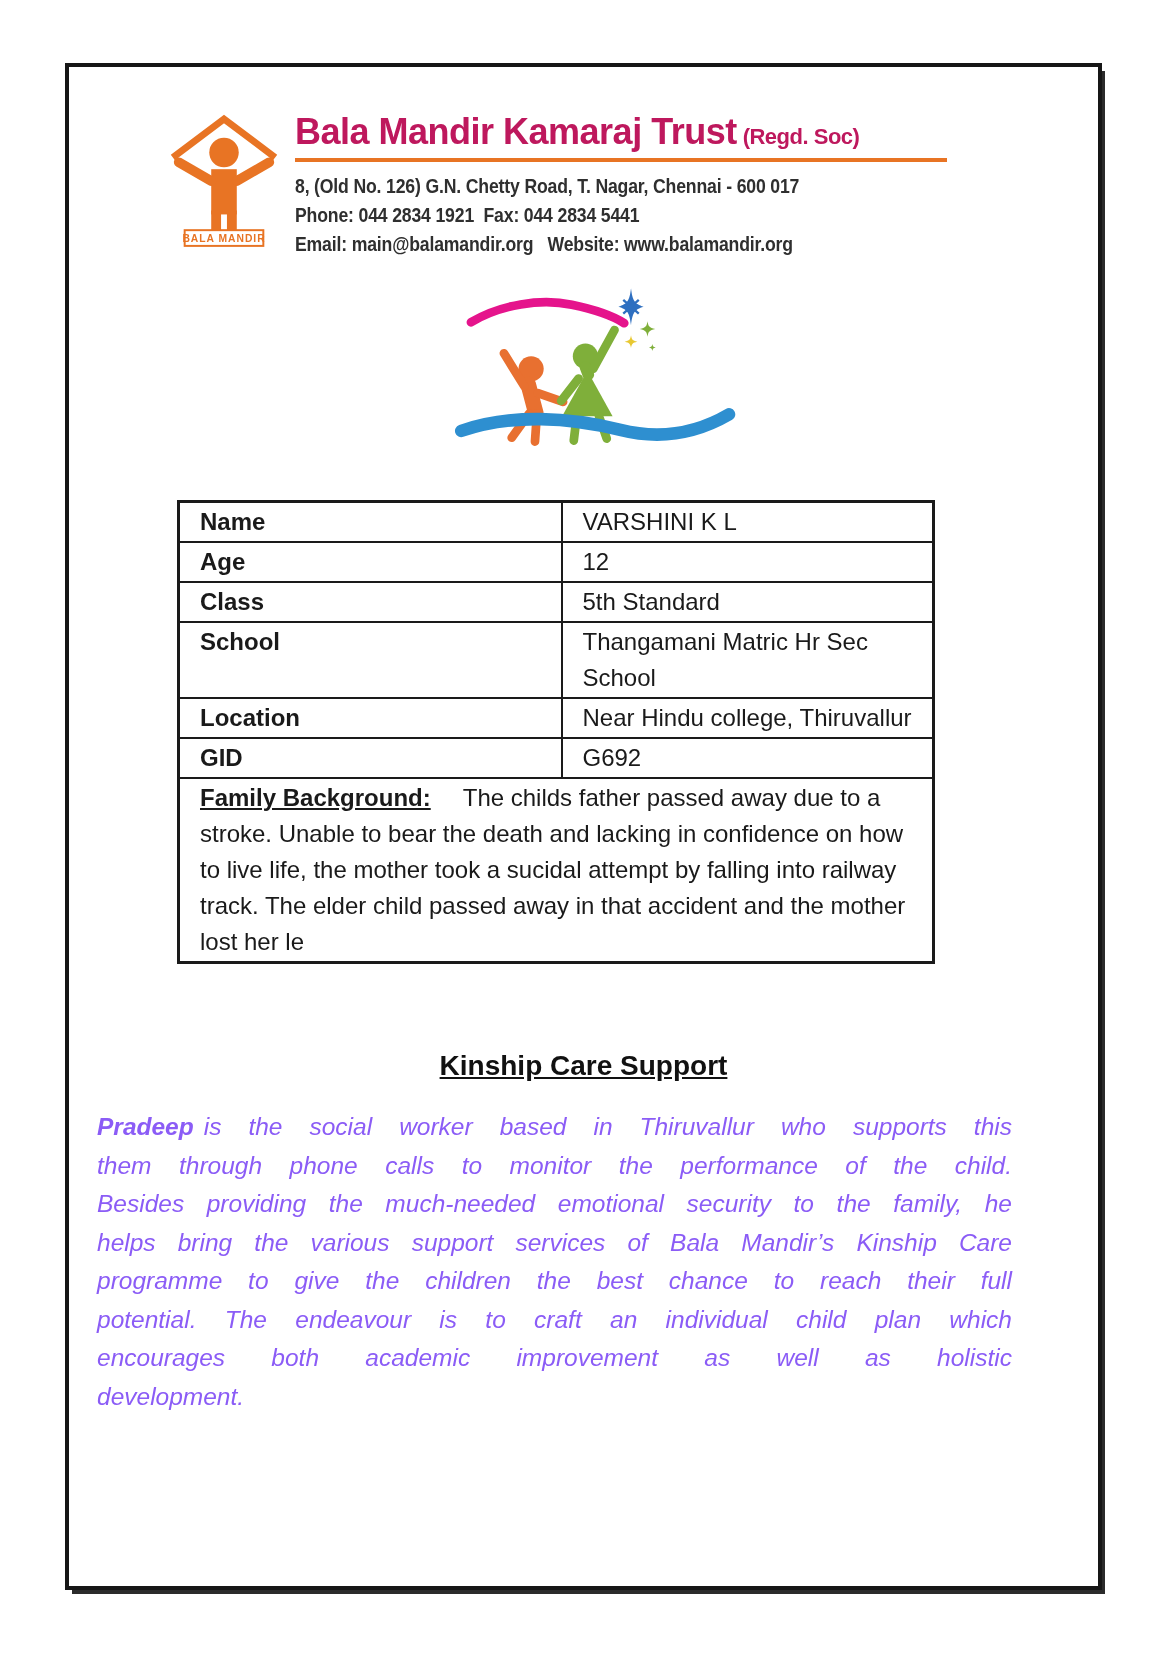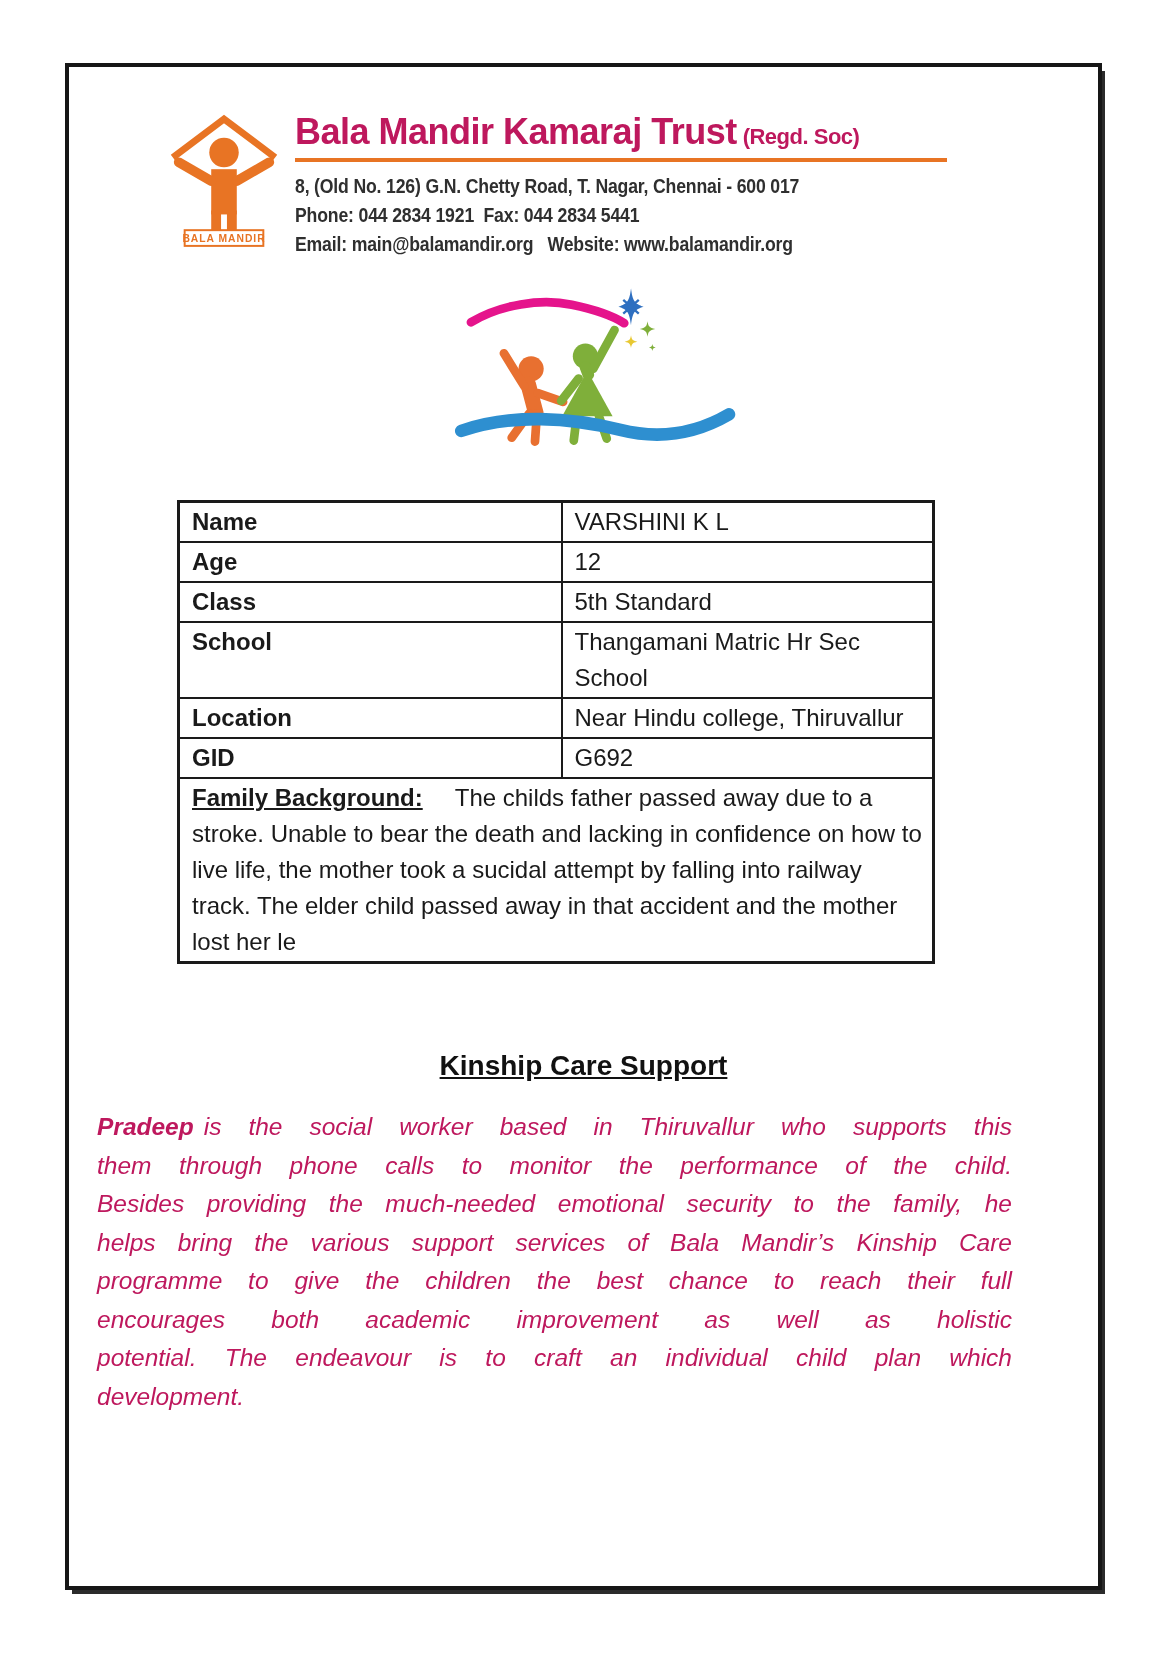--- a/index.html
+++ b/index.html
@@ -23,30 +23,30 @@
   .kin-logo { display:block; width:312px; height:194px; margin:8px 0 0 374px; }
 
   
   .doc-title { width:758px; margin:8px 0 0 108px; text-align:center;
                font-size:33px; font-weight:bold; color:#3E6DB5; letter-spacing:-0.3px; }
 
   
   table.profile { border-collapse:collapse; width:758px; margin:40px 0 0 108px;
                   border:3px solid #1a1a1a; table-layout:fixed; }
   table.profile td { border:2px solid #1a1a1a; font-size:24px; line-height:36px;
-                     vertical-align:top; padding:1px 10px 1px 12px; }
+                     vertical-align:top; padding:1px 10px 1px 20px; }
   td.lbl { width:383px; font-weight:bold; }
   td.fbcell { padding:3px 12px 9px 12px; }
   .fb-label { font-weight:bold; text-decoration:underline; margin-right:32px; }
 
   
   .support-heading { margin-top:86px; text-align:center; font-size:28px;
                      font-weight:bold; text-decoration:underline; color:#111; }
   .support-para { margin:26px 86px 0 28px; font-style:italic; font-size:24.5px;
-                  line-height:38.5px; color:#be185d; }
+                  line-height:38.5px; color:#8b5cf6; }
   .pline { text-align:justify; text-align-last:justify; }
   .pline.last { text-align-last:left; }
   .lead { font-weight:bold; margin-right:10px; }
 
   .border-notch { position:absolute; right:-4px; top:1352px; width:11px; height:46px; background:#fff; }
 </style>
 </head>
 <body>
 
 <div class="page">
@@ -151,19 +151,19 @@
   <div class="support-heading">Kinship Care Support</div>
 
   <div class="support-para">
     <div class="pline">
       <b class="lead">Pradeep</b><span>is the social worker based in Thiruvallur who supports this</span>
     </div>
     <div class="pline">them through phone calls to monitor the performance of the child.</div>
     <div class="pline">Besides providing the much-needed emotional security to the family, he</div>
     <div class="pline">helps bring the various support services of Bala Mandir’s Kinship Care</div>
     <div class="pline">programme to give the children the best chance to reach their full</div>
+    <div class="pline">potential. The endeavour is to craft an individual child plan which</div>
     <div class="pline">encourages both academic improvement as well as holistic</div>
-    <div class="pline">potential. The endeavour is to craft an individual child plan which</div>
     <div class="pline last">development.</div>
   </div>
 
   <div class="border-notch"></div>
 </div>
 
 </body></html>

